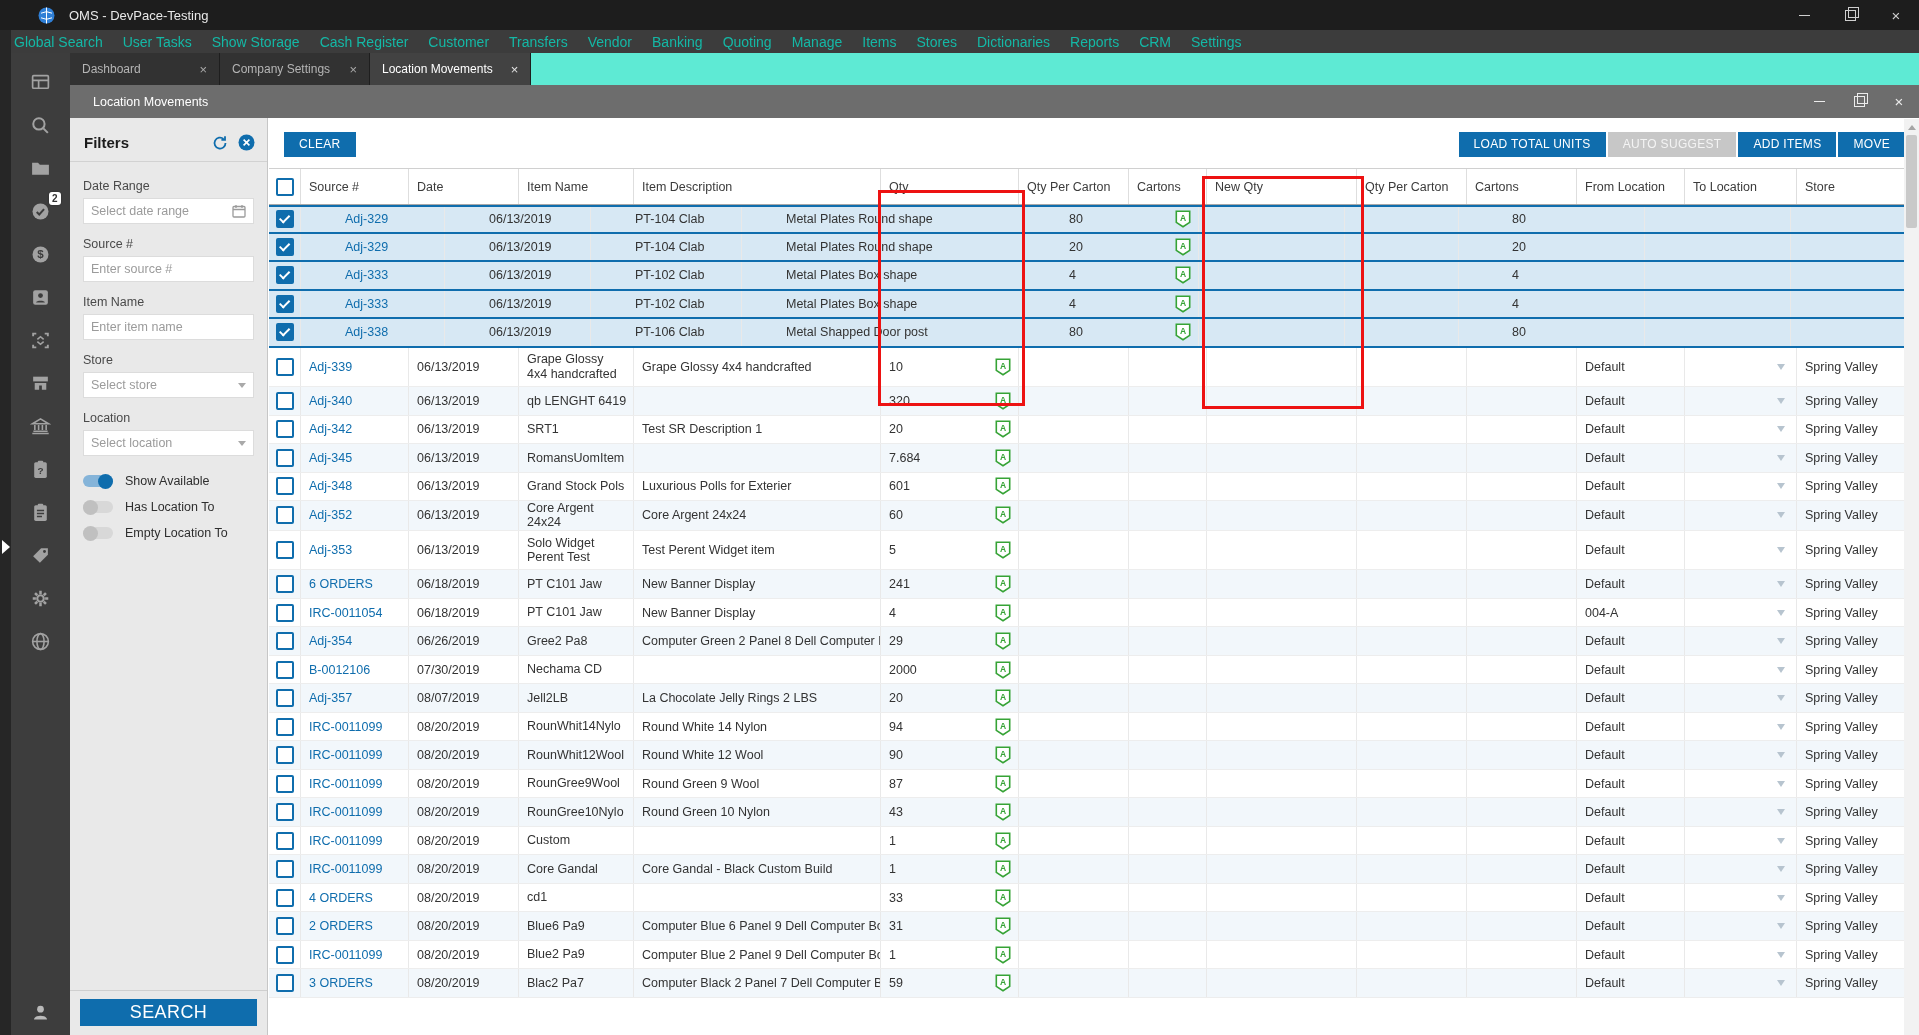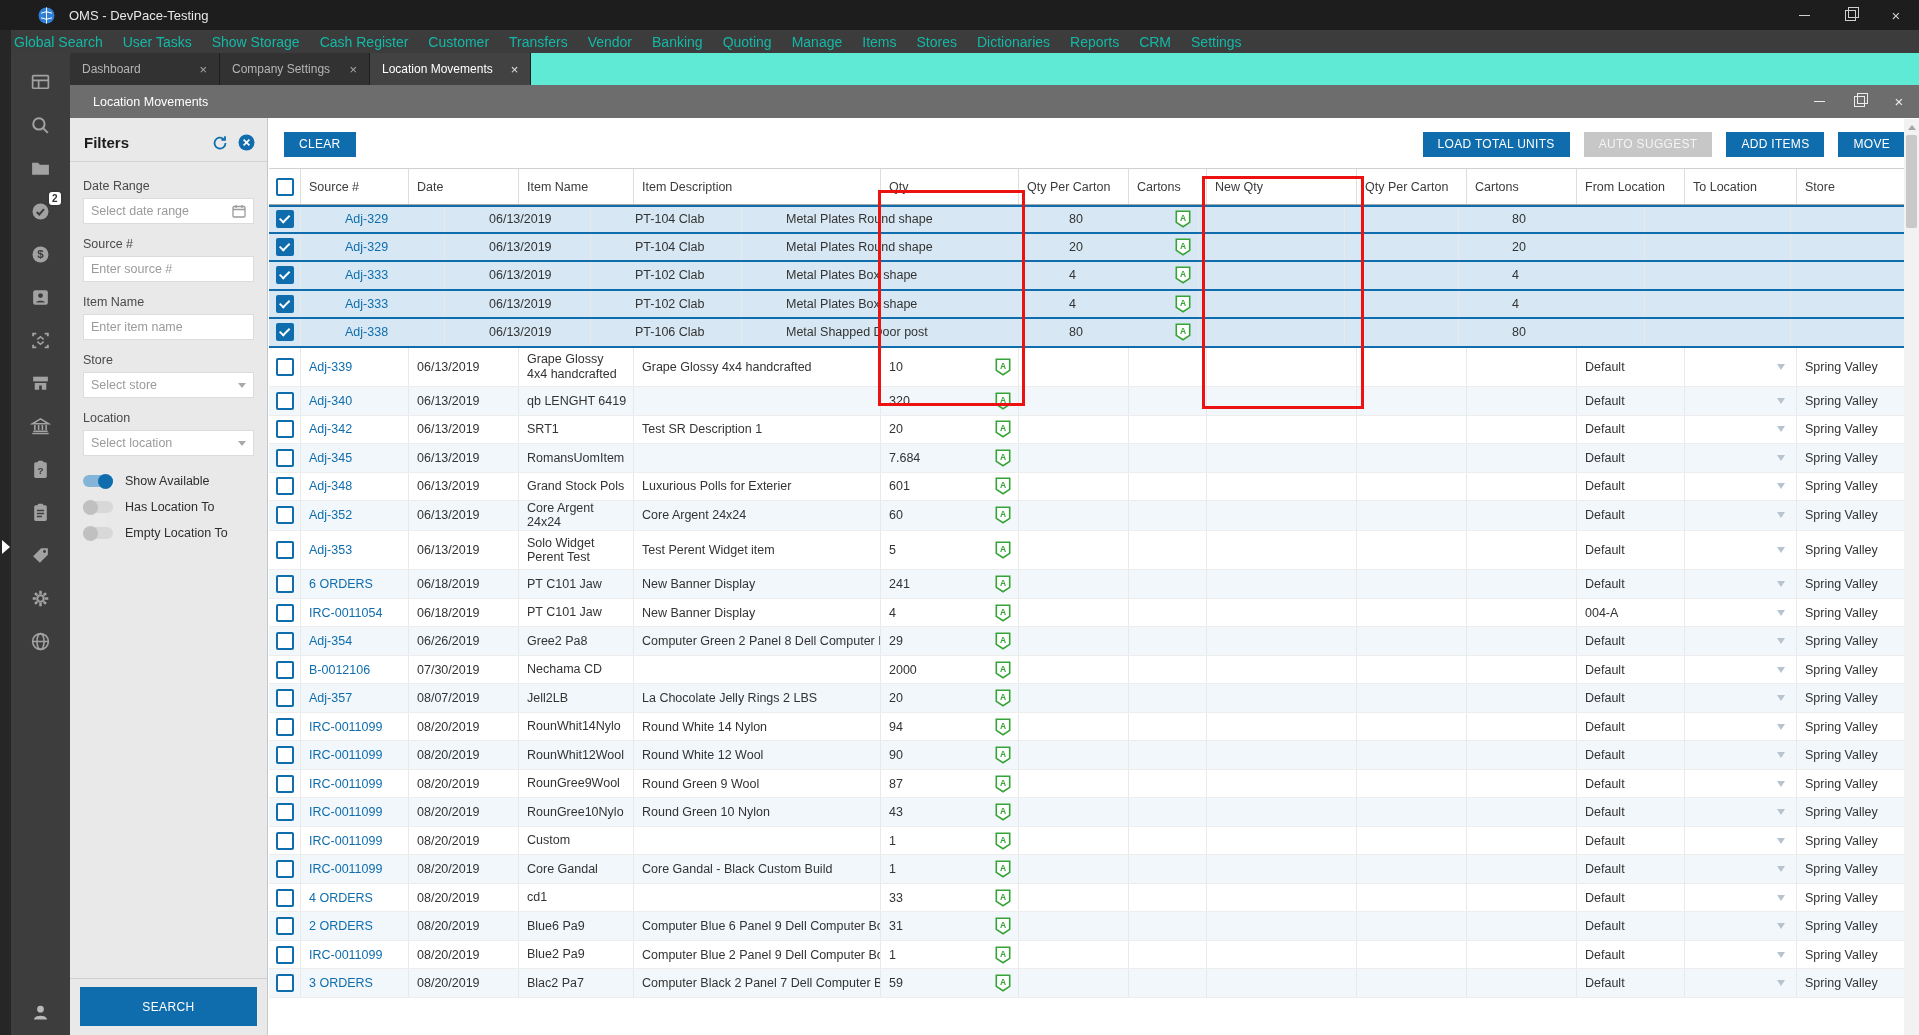--- a/index.html
+++ b/index.html
@@ -53,33 +53,33 @@
   .placeholder{flex:1;font-size:12.5px;color:#9b9b9b;white-space:nowrap;overflow:hidden;}
   .caret{width:0;height:0;border-left:4px solid transparent;border-right:4px solid transparent;border-top:5px solid #a9a9a9;}
   .toggles{margin-top:18px;}
   .toggle-row{display:flex;align-items:center;margin-bottom:12px;}
   .tgl{position:relative;width:30px;height:12px;border-radius:6px;background:#d8d8d8;margin-right:12px;flex:none;}
   .tgl .knob{position:absolute;top:-1.5px;left:0;width:15px;height:15px;border-radius:50%;background:#c0c0c0;}
   .tgl.on{background:#85b4d9;}
   .tgl.on .knob{left:auto;right:0;background:var(--accent);}
   .tlabel{font-size:12.5px;color:#2e2e2e;}
   .ffoot{position:absolute;left:0;right:0;bottom:0;padding:8px 10px 9px 10px;border-top:1px solid #cfcfcf;}
-  .search-btn{width:100%;height:39px;background:var(--accent);color:#fff;border:none;font-size:12px;
+  .search-btn{width:100%;height:27px;background:var(--accent);color:#fff;border:none;font-size:18px;
               font-family:inherit;letter-spacing:.4px;display:flex;align-items:center;justify-content:center;}
 
   
   .main{position:absolute;left:269px;top:118px;right:0;bottom:0;background:#fff;overflow:hidden;}
   .subtabs{display:flex;gap:26px;padding:13px 0 0 16px;height:26px;}
   .subtab{font-size:12.5px;font-weight:bold;color:var(--accent);padding-bottom:7px;letter-spacing:.2px;}
   .subtab.active{border-bottom:3px solid var(--accent);}
   .toolbar{display:flex;align-items:center;padding:9px 14px 0 15px;height:34px;box-sizing:content-box;}
   .btn{height:25px;padding:0 15px;border:none;font-family:inherit;font-size:12px;color:#fff;background:var(--accent);
        display:flex;align-items:center;justify-content:center;letter-spacing:.3px;white-space:nowrap;}
   .btn.disabled{background:var(--disabled-btn);color:#f4f4f4;}
-  .toolbar-right{margin-left:auto;display:flex;gap:14px;}
+  .toolbar-right{margin-left:auto;display:flex;gap:2px;}
 
   
   .grid-cols{display:grid;grid-template-columns:32px 108px 110px 115px 247px 138px 110px 78px 150px 110px 110px 108px 112px 108px;}
   .thead{width:1636px;border-top:1px solid #d0d0d0;border-bottom:1px solid #a8a8a8;height:37px;box-sizing:border-box;margin-top:7px;}
   .hc{display:flex;align-items:center;padding:0 8px;font-size:12.5px;color:#3b3b3b;border-right:1px solid #dedede;
       box-sizing:border-box;overflow:hidden;white-space:nowrap;}
   .hc.cbc{justify-content:center;padding:0;}
   .tbody{width:1636px;}
   .trow{min-height:28.5px;border-bottom:1px solid #ededed;background:#fff;box-sizing:border-box;}
   .trow.pale{background:var(--row-alt);}

